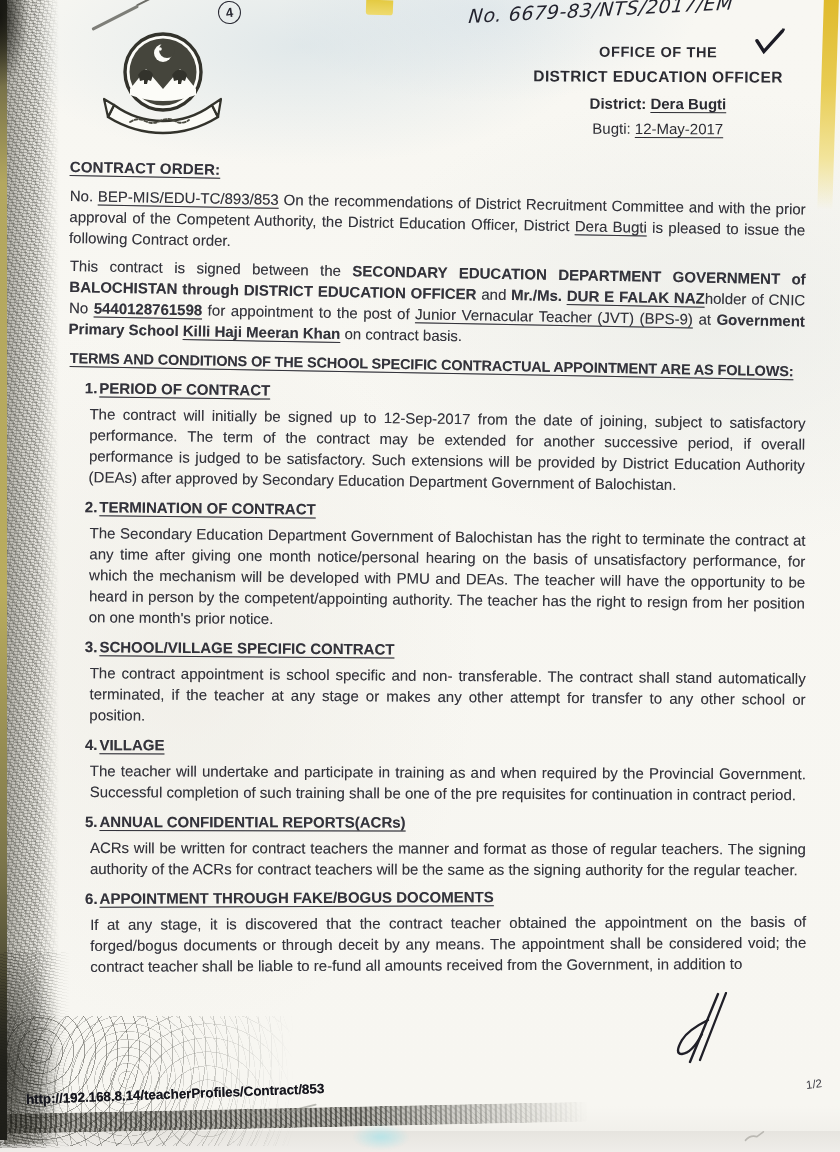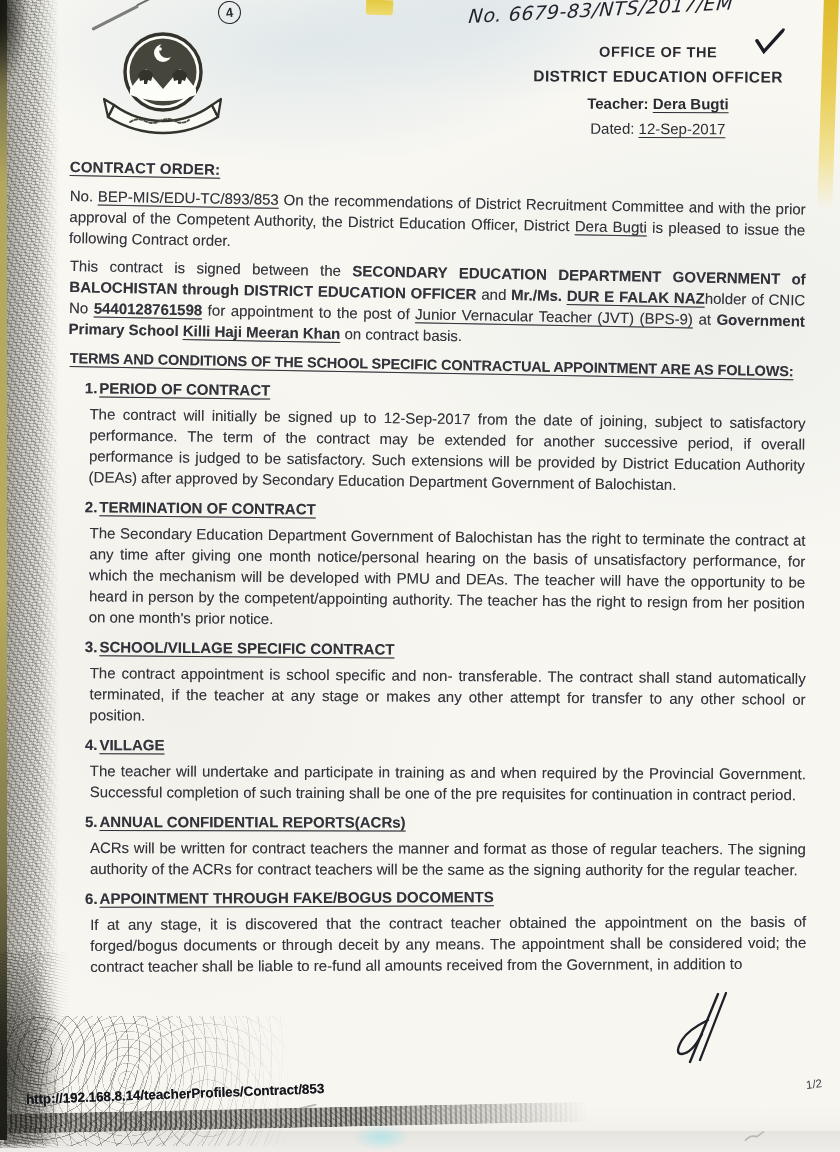--- a/index.html
+++ b/index.html
@@ -140,26 +140,26 @@
     <path d="M70 46 q4 -6 9 -5 q5 1 6 5 l-2 6 l-3 -1 l-1 4 l-3 0 l0 -4 l-4 1 l-1 -4 Z" fill="#33332c"></path>
     <path d="M12 76 Q34 92 61 92 Q88 92 110 76 L116 88 Q90 104 61 104 Q32 104 6 88 Z" fill="#fbfbf6" stroke="#33332c" stroke-width="2.6" stroke-linejoin="round"></path>
     <path d="M12 76 L2 70 L6 88 Z M110 76 L119 70 L116 88 Z" fill="#fbfbf6" stroke="#33332c" stroke-width="2.2" stroke-linejoin="round"></path>
     <path d="M28 93 q8 -5 15 -1 q8 4 15 0 q8 -4 15 0 q7 4 14 -1" fill="none" stroke="#4a4a40" stroke-width="1.8" stroke-linecap="round" stroke-dasharray="3 2"></path>
   </svg>
 
   <div class="header-block">
     <div class="office1">OFFICE OF THE</div>
     <div class="office2">DISTRICT EDUCATION OFFICER</div>
     <div class="district-line">
-      <span>Teacher:</span>
+      <span>District:</span>
       <span class="u">Dera Bugti</span>
     </div>
     <div class="dated-line">
-      <span>Dated:</span>
-      <span class="u">12-Sep-2017</span>
+      <span>Bugti:</span>
+      <span class="u">12-May-2017</span>
     </div>
   </div>
 
   <div class="content">
     <div class="h-co u r1">CONTRACT ORDER:</div>
     <p class="para r1"><span>No. </span><span class="u">BEP-MIS/EDU-TC/893/853</span><span> On the recommendations of District Recruitment Committee and with the prior approval of the Competent Authority, the District Education Officer, District </span><span class="u">Dera Bugti</span><span> is pleased to issue the following Contract order.</span></p>
     <p class="para r1"><span>This contract is signed between the </span><span class="b">SECONDARY EDUCATION DEPARTMENT GOVERNMENT of BALOCHISTAN through DISTRICT EDUCATION OFFICER</span><span> and </span><span class="b">Mr./Ms. </span><span class="b u">DUR E FALAK NAZ</span><span>holder of CNIC No </span><span class="b u">5440128761598</span><span> for appointment to the post of </span><span class="u">Junior Vernacular Teacher (JVT) (BPS-9)</span><span> at </span><span class="b">Government Primary School </span><span class="b u">Killi Haji Meeran Khan</span><span> on contract basis.</span></p>
     <div class="terms-heading u r1">TERMS AND CONDITIONS OF THE SCHOOL SPECIFIC CONTRACTUAL APPOINTMENT ARE AS FOLLOWS:</div>
 
     <div class="section r2">

